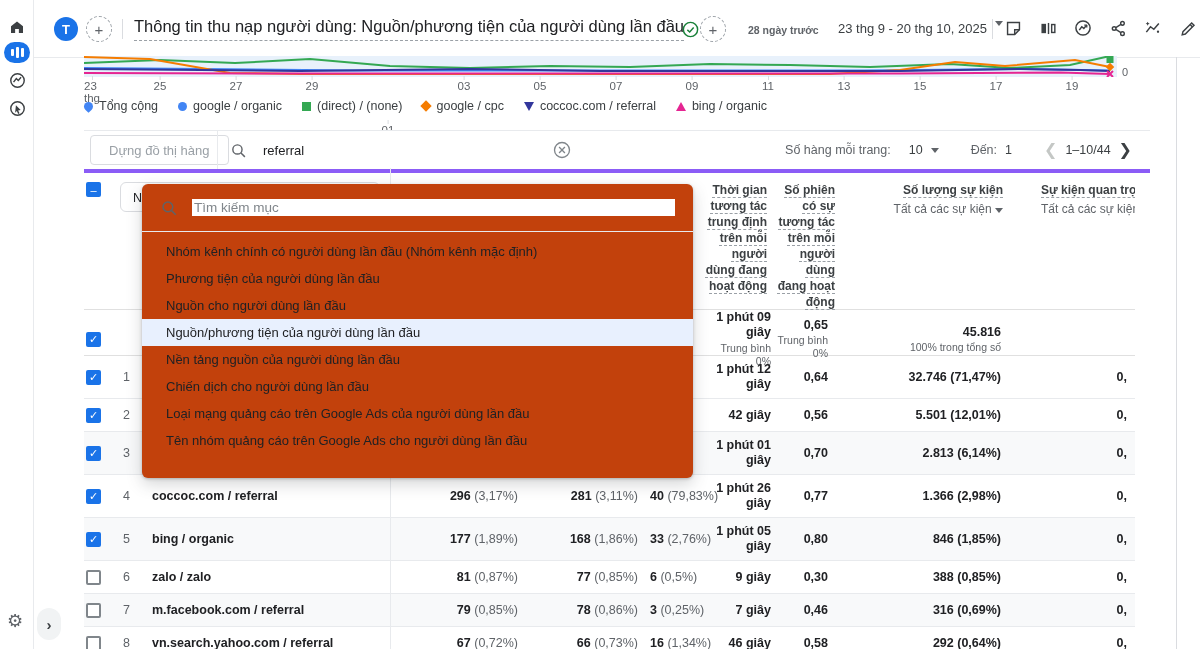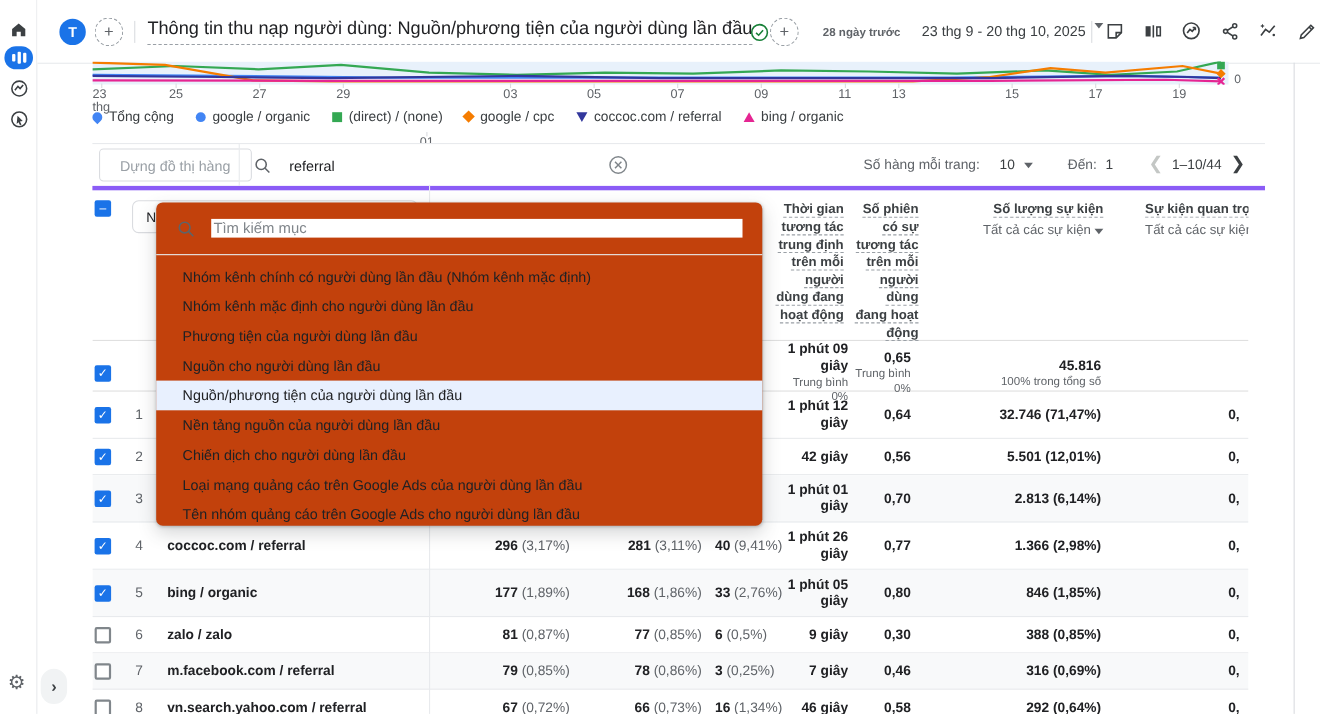--- a/index.html
+++ b/index.html
@@ -212,21 +212,21 @@
     <div class="tick first" style="left: 0px;">23<div>thg</div></div>
     <div class="tick" style="left: 76px;">25</div>
     <div class="tick" style="left: 152px;">27</div>
     <div class="tick" style="left: 228px;">29</div>
     <div class="tick" style="left: 304px; margin-top: 44px;">01</div>
     <div class="tick" style="left: 380px;">03</div>
     <div class="tick" style="left: 456px;">05</div>
     <div class="tick" style="left: 532px;">07</div>
     <div class="tick" style="left: 608px;">09</div>
     <div class="tick" style="left: 684px;">11</div>
-    <div class="tick" style="left: 733px;">13</div>
+    <div class="tick" style="left: 760px;">13</div>
     <div class="tick" style="left: 836px;">15</div>
     <div class="tick" style="left: 912px;">17</div>
     <div class="tick" style="left: 988px;">19</div>
   </div>
 <div class="axis-zero">0</div>
 <div class="legend" id="legend">
     <div class="li">
       <span class="sh pin" style="background: rgb(66, 133, 244);"></span>
       <span>Tổng cộng</span>
     </div>
@@ -367,21 +367,21 @@
         <div class="cell keyc">0,</div>
       </div>
       <div class="trow" style="height: 42px;">
         <div class="cell">
           <span class="cb on">✓</span>
         </div>
         <div class="cell idx">4</div>
         <div class="cell nm">coccoc.com / referral</div>
         <div class="cell num"><span>296</span><span class="pct"> (3,17%)</span></div>
         <div class="cell num"><span>281</span><span class="pct"> (3,11%)</span></div>
-        <div class="cell num c3num"><span>40</span><span class="pct"> (9,41%)</span></div>
+        <div class="cell num c3num"><span>40</span><span class="pct"> (79,83%)</span></div>
         <div class="cell timec">1 phút 26
 giây</div>
         <div class="cell sessc">0,77</div>
         <div class="cell evc"><span>1.366</span><span class="pct"> (2,98%)</span></div>
         <div class="cell keyc">0,</div>
       </div>
       <div class="trow" style="height: 42px; background: rgb(248, 249, 250);">
         <div class="cell">
           <span class="cb on">✓</span>
         </div>
@@ -449,21 +449,20 @@
 <div class="dropdown">
   <div class="dd-search">
     <svg width="18" height="18" viewBox="0 0 24 24" fill="none" stroke="#5f6368" stroke-width="2">
       <circle cx="10.5" cy="10.5" r="6.5"></circle>
         <line x1="15.5" y1="15.5" x2="21" y2="21"></line>
       </svg>
     <input type="text" placeholder="Tìm kiếm mục" style="">
   </div>
   <div class="dd-items" id="dd-items">
       <div class="dd-item">Nhóm kênh chính có người dùng lần đầu (Nhóm kênh mặc định)</div>
-      <div class="dd-item">Nhóm kênh mặc định cho người dùng lần đầu</div>
       <div class="dd-item">Phương tiện của người dùng lần đầu</div>
       <div class="dd-item">Nguồn cho người dùng lần đầu</div>
       <div class="dd-item sel">Nguồn/phương tiện của người dùng lần đầu</div>
       <div class="dd-item">Nền tảng nguồn của người dùng lần đầu</div>
       <div class="dd-item">Chiến dịch cho người dùng lần đầu</div>
       <div class="dd-item">Loại mạng quảng cáo trên Google Ads của người dùng lần đầu</div>
       <div class="dd-item">Tên nhóm quảng cáo trên Google Ads cho người dùng lần đầu</div>
     </div>
 </div>
 

